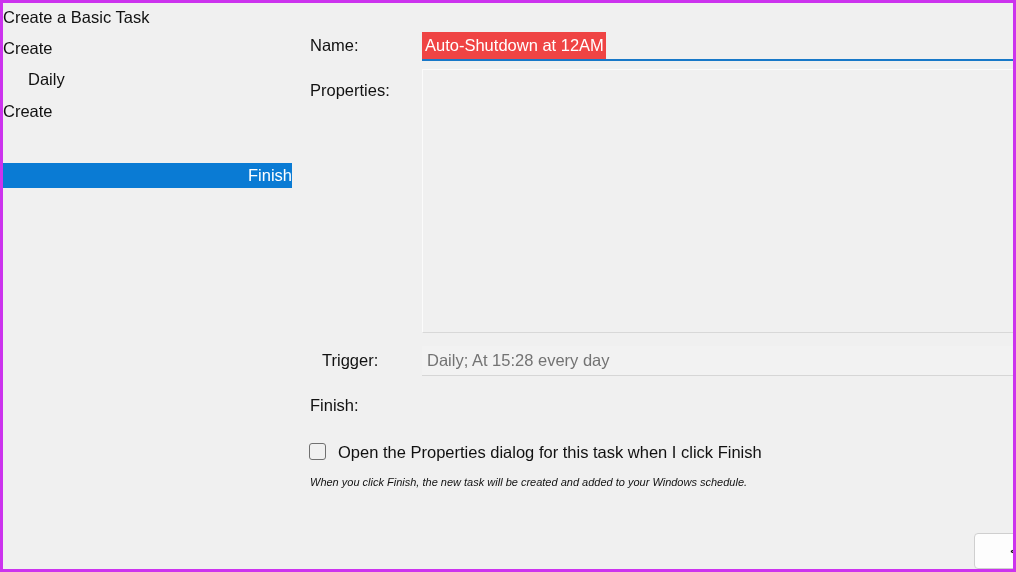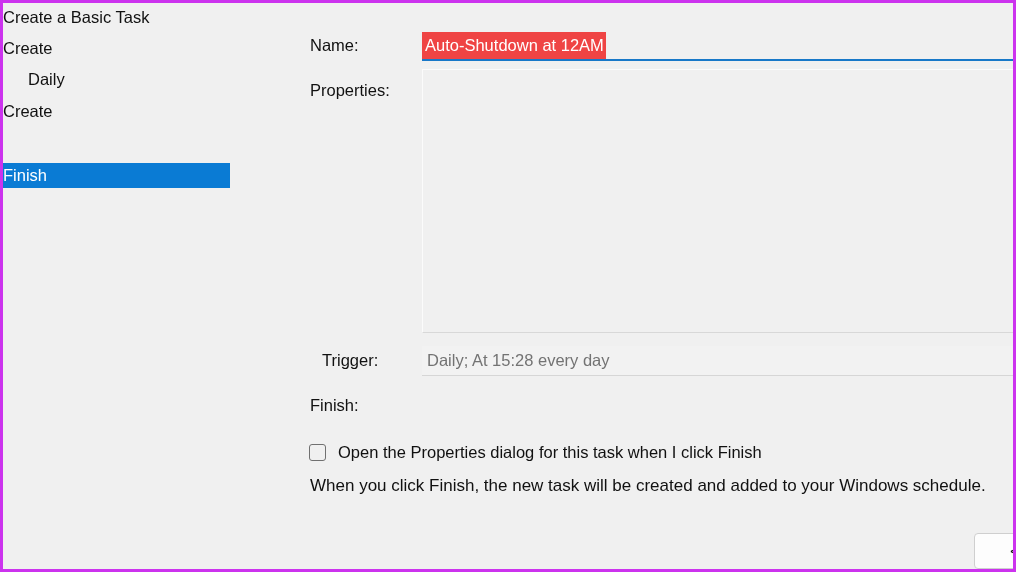--- a/index.html
+++ b/index.html
@@ -36,21 +36,22 @@
     line-height: 25px;
     font-size: 16.5px;
     white-space: nowrap;
     color: #111111;
     box-sizing: border-box;
   }
   .nav-item.child { padding-left: 25px; }
   .nav-item.selected {
     background: #0a7bd4;
     color: #ffffff;
-    width: 227px;
+    width: 289px;
+    text-align: right;
   }
 
   
   #content {
     position: absolute;
     left: 285px;
     top: 0;
     right: 0;
     bottom: 0;
     margin-left: 16px;
@@ -117,44 +118,44 @@
     white-space: nowrap;
     overflow: hidden;
   }
 
   
   #checkbox-row {
     position: absolute;
     left: 5px;
     top: 440px;
     display: flex;
-    align-items: center;
   }
   #properties-checkbox {
     width: 17px;
     height: 17px;
     border: 1px solid #707070;
     border-radius: 3px;
     background: #f0f0f0;
     box-sizing: border-box;
     flex: none;
   }
   #checkbox-label {
     margin-left: 12px;
     font-size: 16.5px;
     color: #111111;
     white-space: nowrap;
   }
   #helper-text {
     position: absolute;
     left: 6px;
     top: 473px;
-    font-size: 17px;
-    color: #111111;
-    white-space: nowrap;
+    font-size: 11px;
+    color: #111111;
+    white-space: nowrap;
+    font-style: italic;
   }
 
   
   .btn {
     position: absolute;
     top: 530px;
     height: 36px;
     background: #fdfdfd;
     border: 1px solid #cfcfcf;
     border-radius: 4px;

